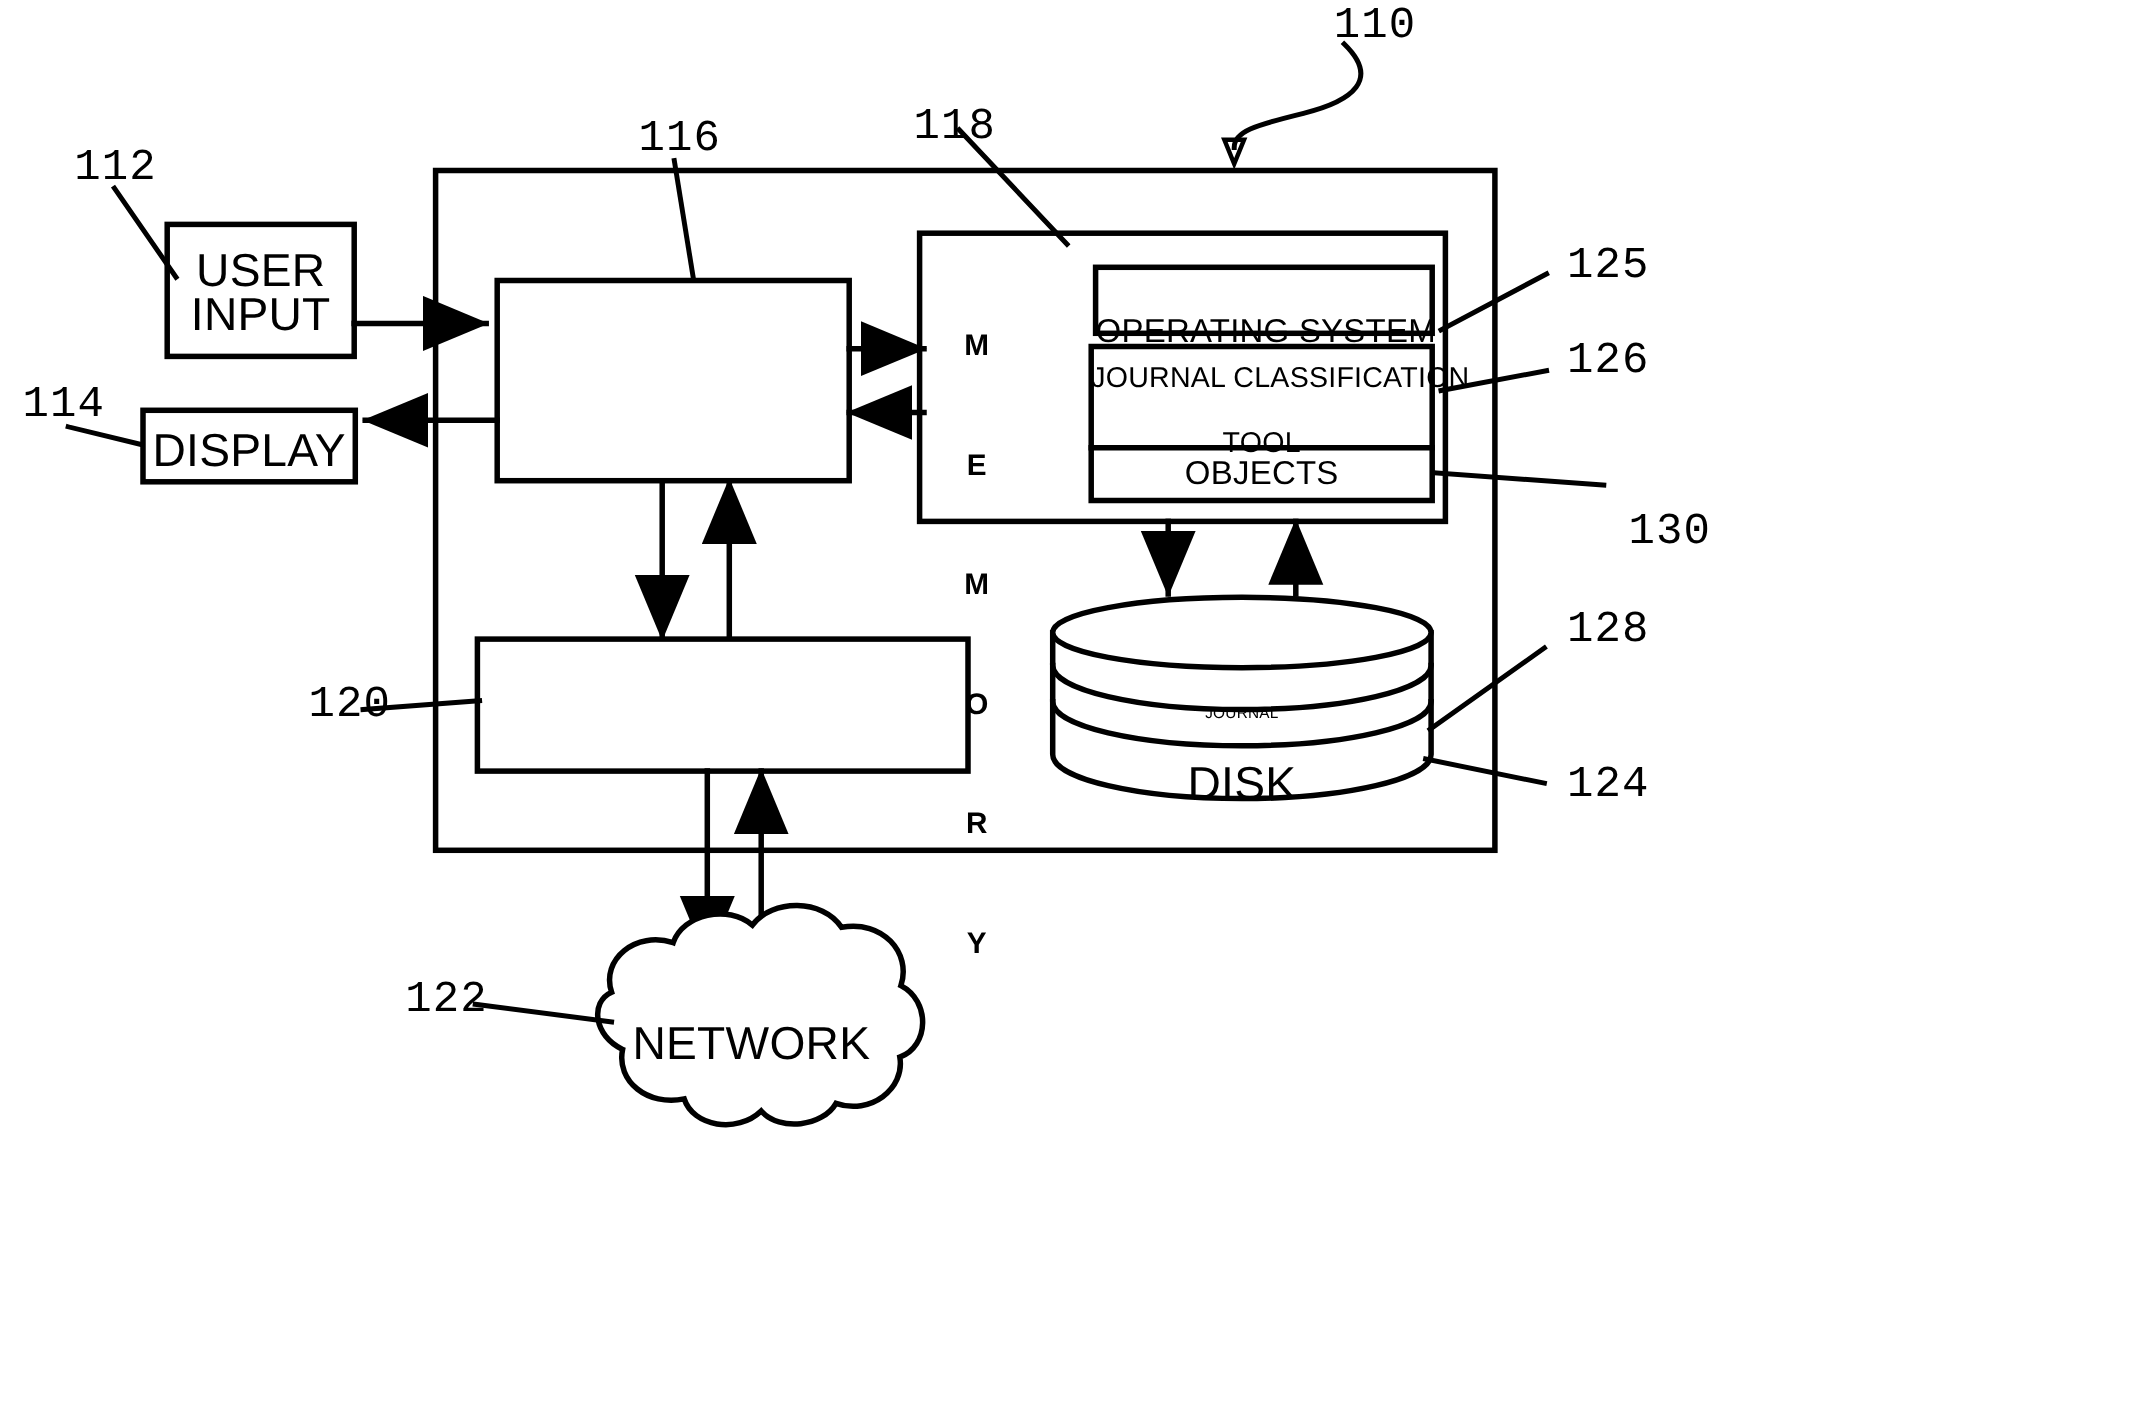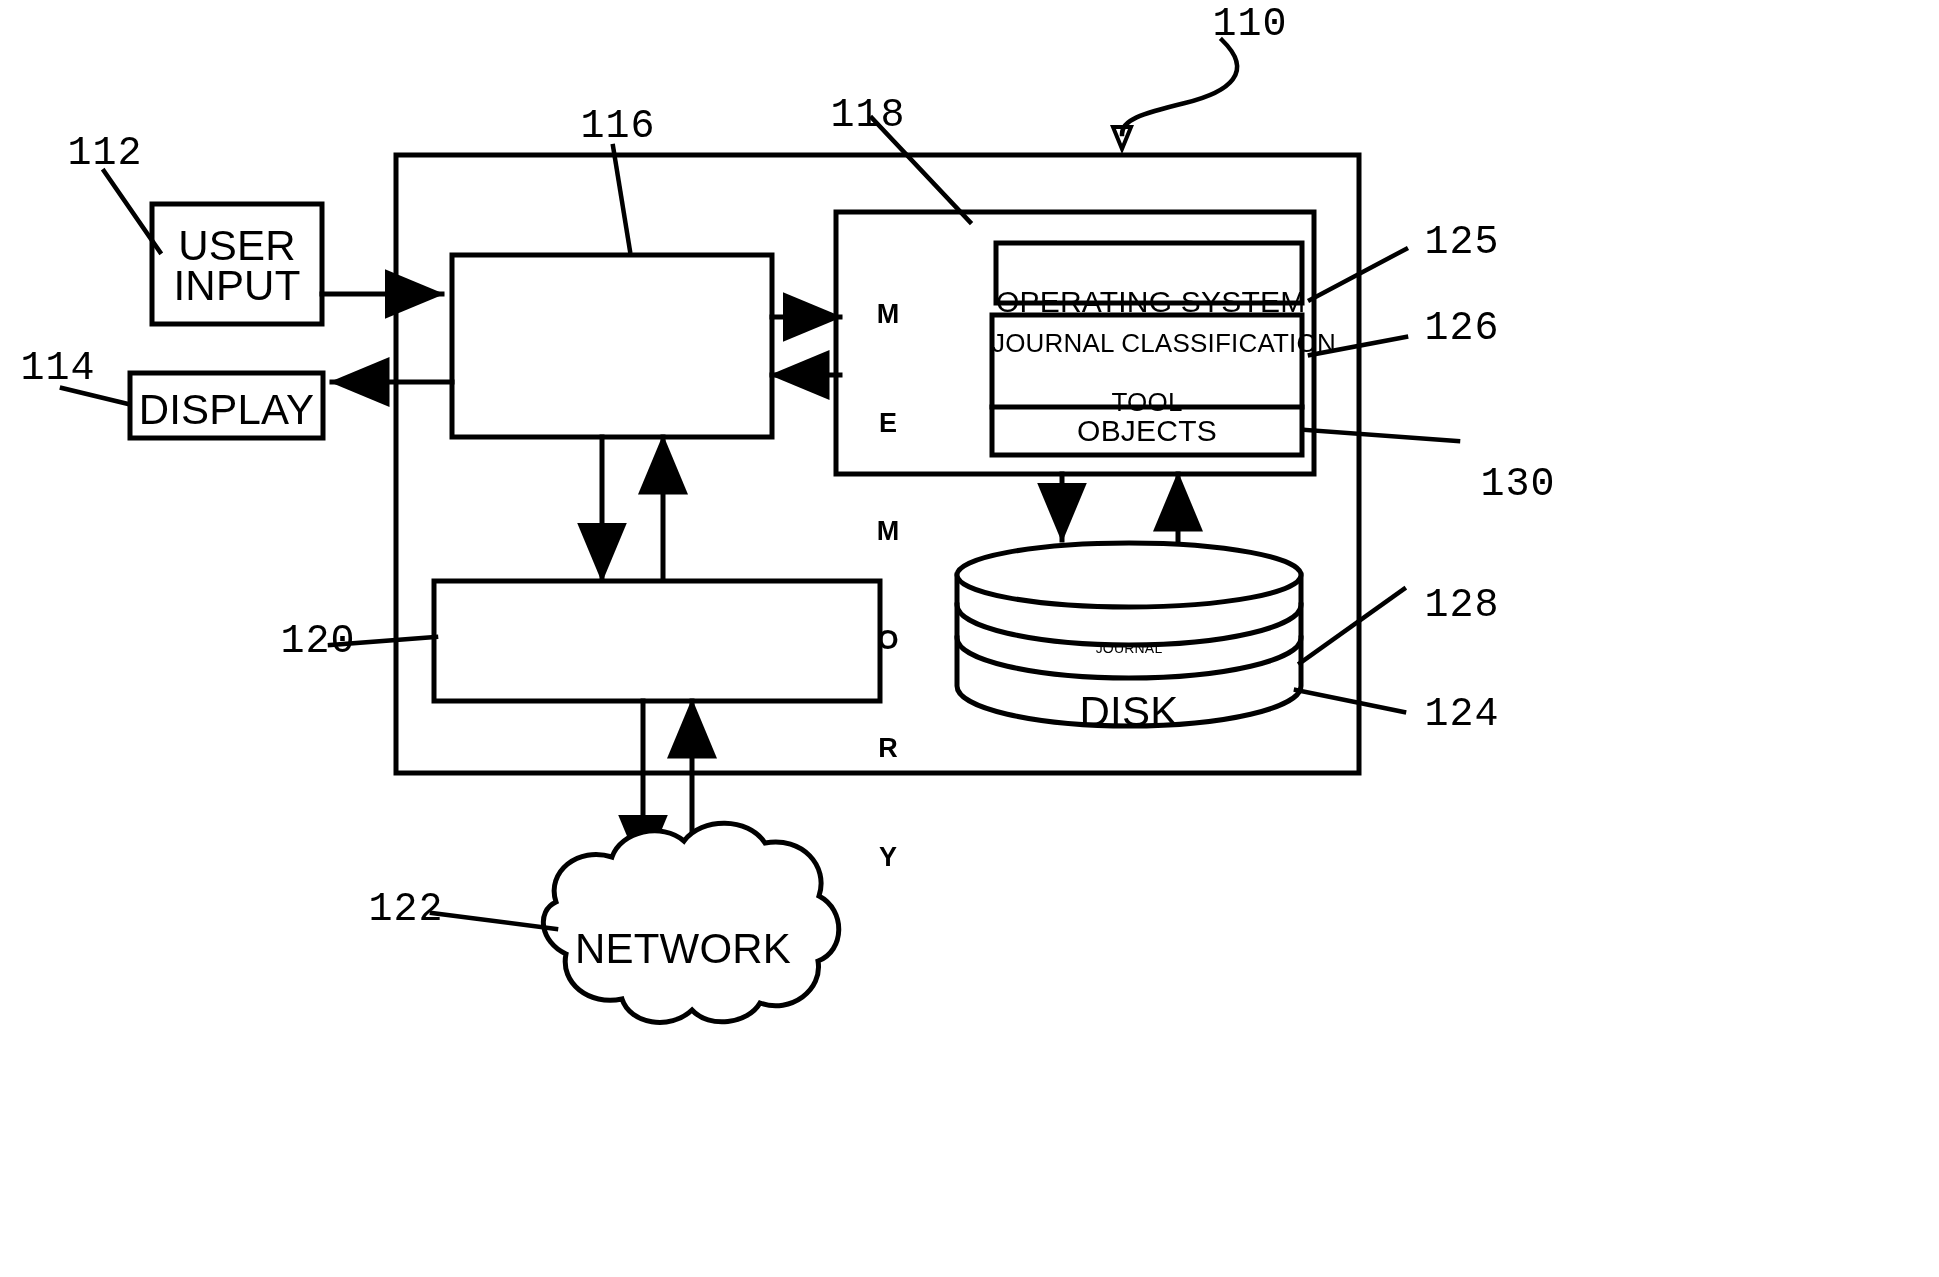--- a/index.html
+++ b/index.html
@@ -159,21 +159,21 @@
   <div class="lbl refnum" style="left:1200px; top:3px; width:100px;">110</div>
   <div class="lbl refnum" style="left:55px; top:132px; width:100px;">112</div>
   <div class="lbl refnum" style="left:8px; top:347px; width:100px;">114</div>
   <div class="lbl refnum" style="left:568px; top:105px; width:100px;">116</div>
   <div class="lbl refnum" style="left:818px; top:94px; width:100px;">118</div>
   <div class="lbl refnum" style="left:268px; top:620px; width:100px;">120</div>
   <div class="lbl refnum" style="left:356px; top:888px; width:100px;">122</div>
   <div class="lbl refnum" style="left:1412px; top:693px; width:100px;">124</div>
   <div class="lbl refnum" style="left:1412px; top:221px; width:100px;">125</div>
   <div class="lbl refnum" style="left:1412px; top:307px; width:100px;">126</div>
-  <div class="lbl refnum" style="left:1412px; top:584px; width:100px;">128</div>
+  <div class="lbl refnum" style="left:1412px; top:552px; width:100px;">128</div>
   <div class="lbl refnum" style="left:1468px; top:415px; width:100px;margin-top:48px;">130</div>
 
   <div class="lbl boxlabel big" style="left:152px; top:222px; width:170px;">USER</div>
   <div class="lbl boxlabel big" style="left:152px; top:262px; width:170px;">INPUT</div>
 
   <div class="lbl boxlabel big" style="left:130px; top:386px; width:193px;">DISPLAY</div>
 
 
 
   <div class="lbl vert-letters" style="left:865px; top:224px; width:46px;">

